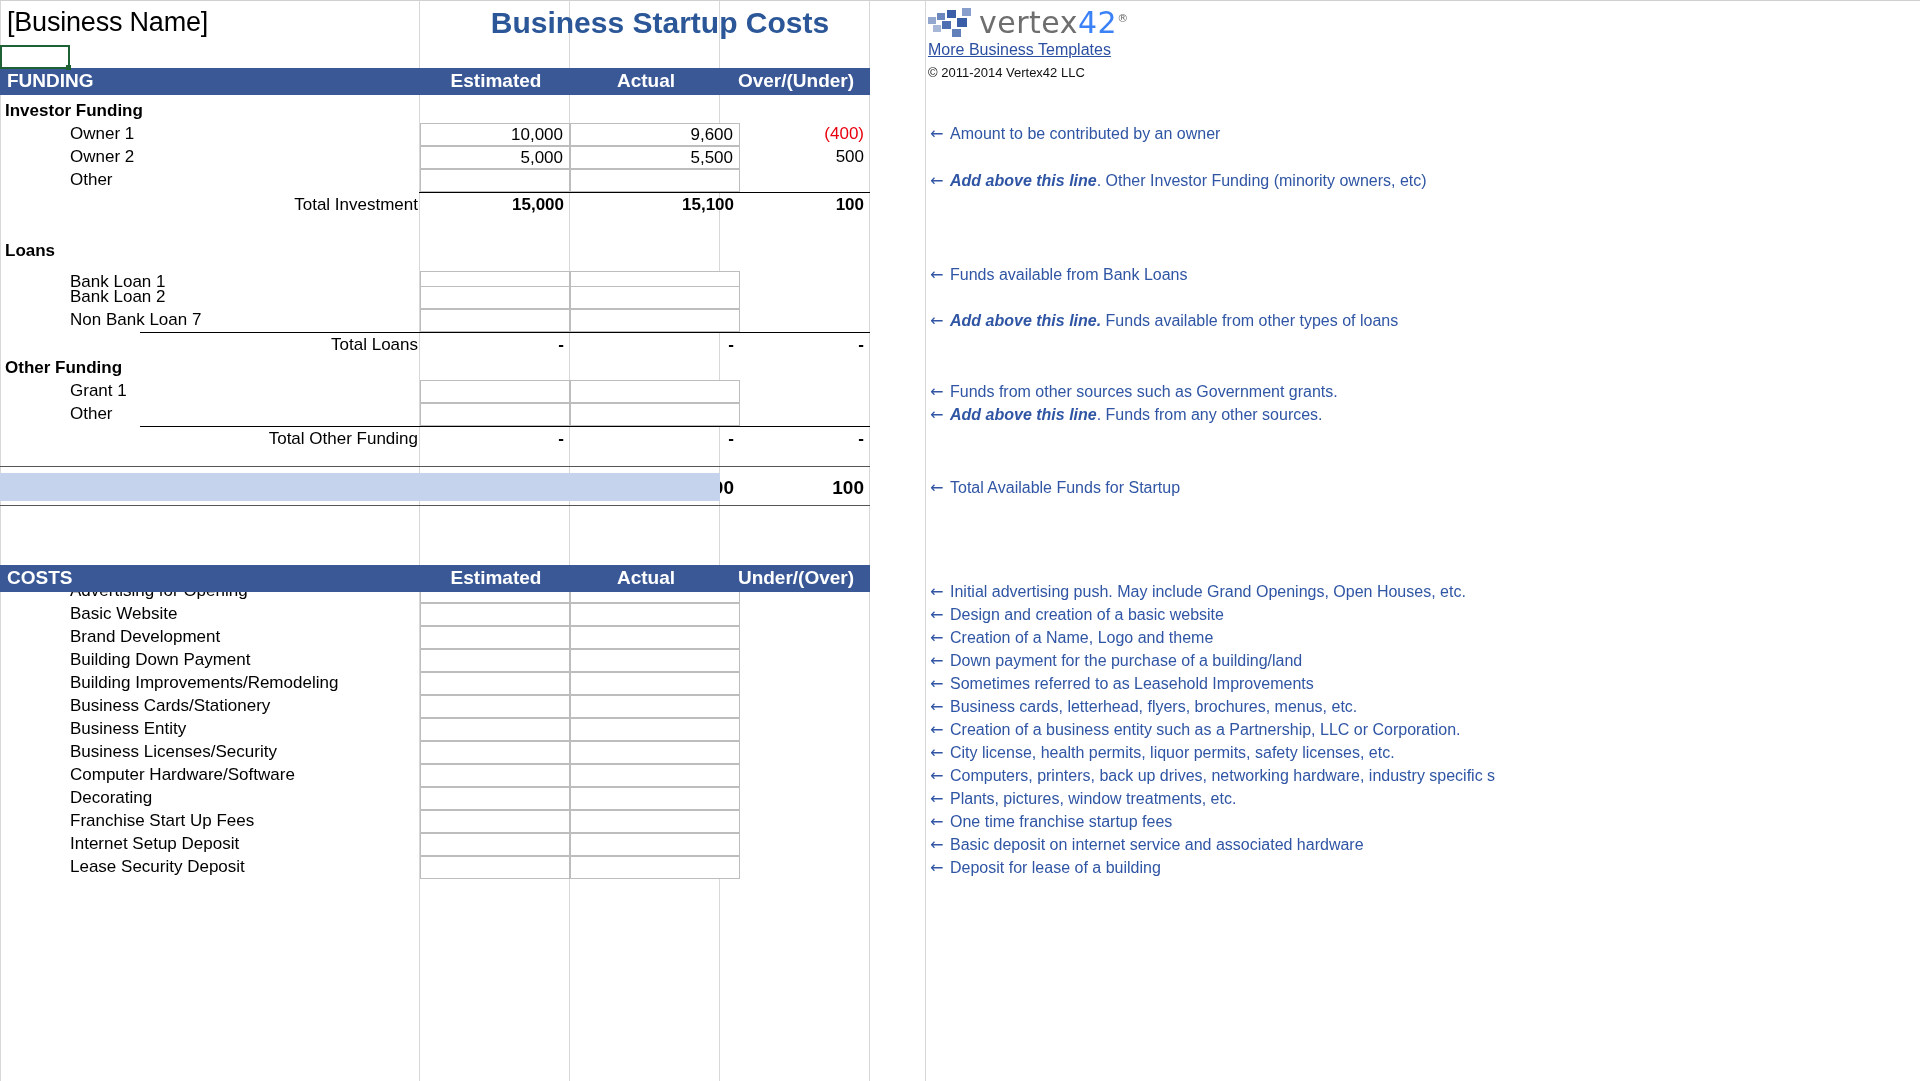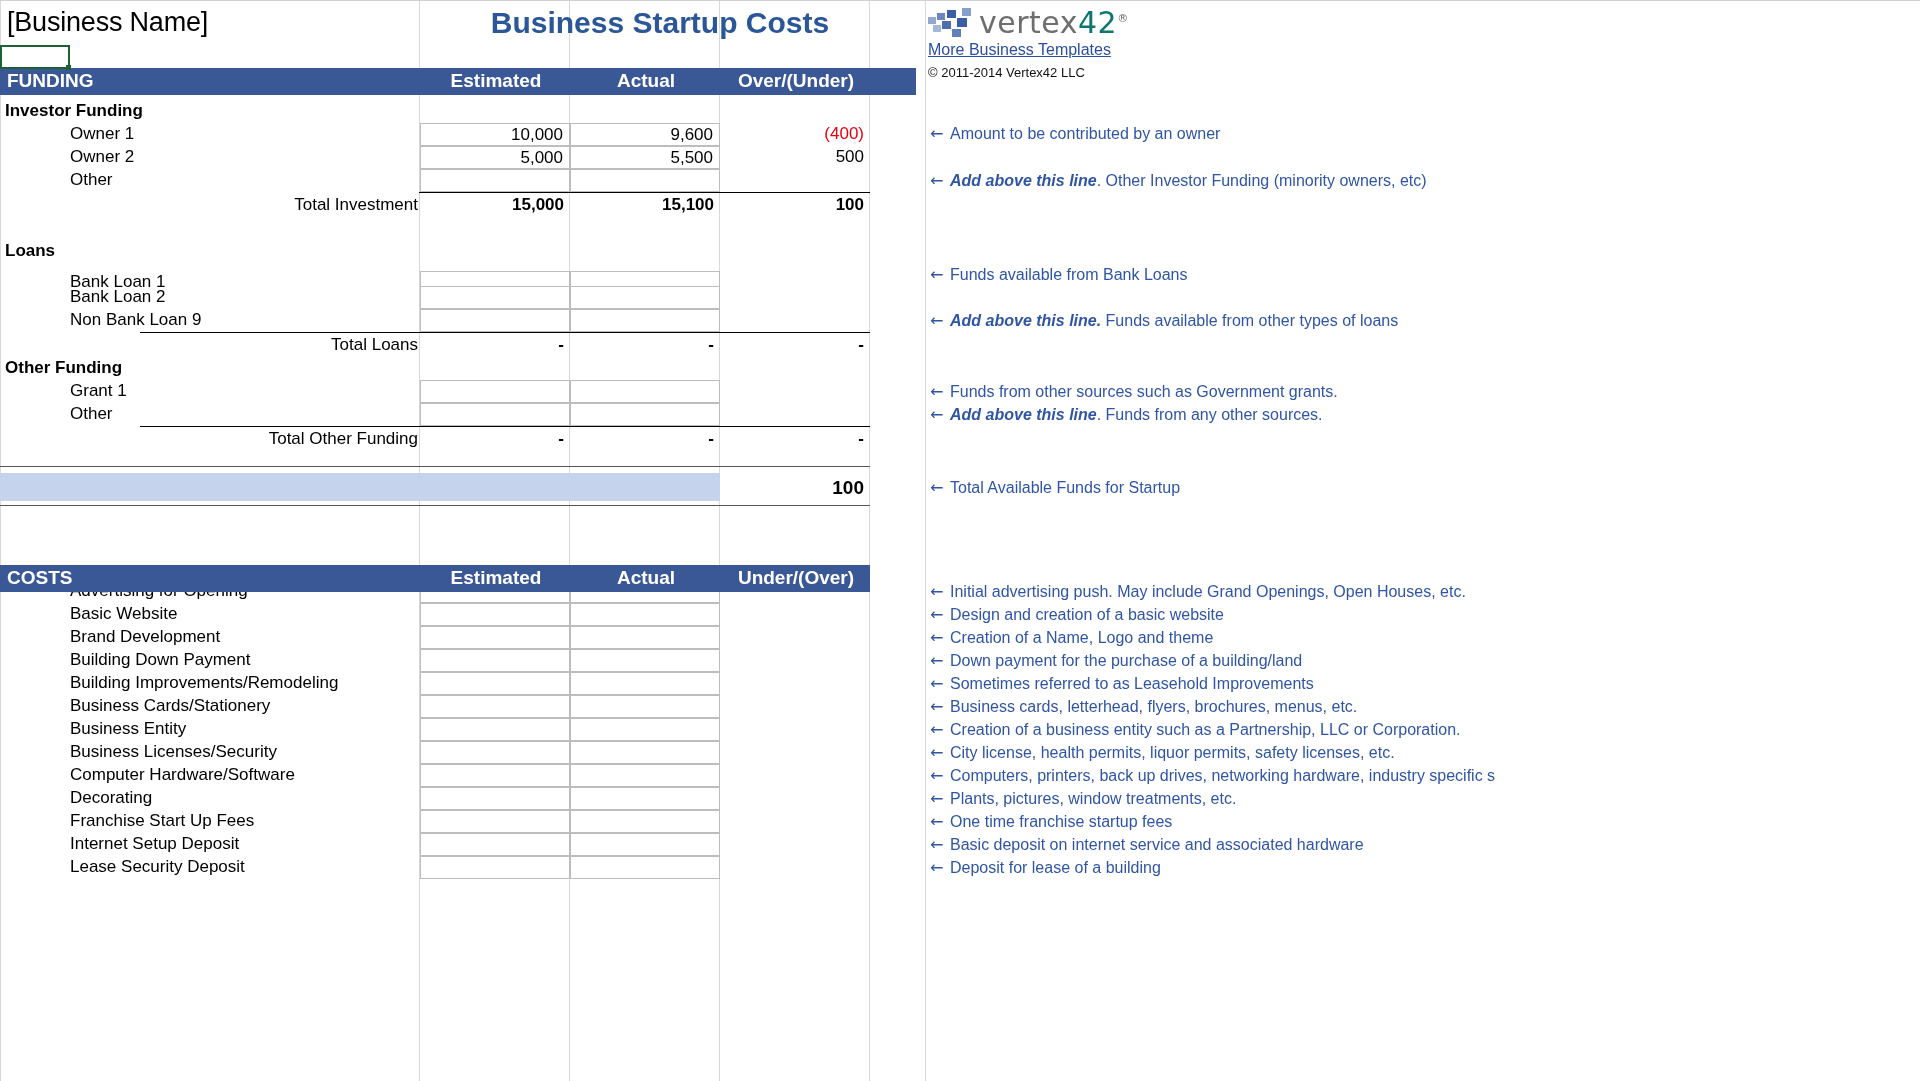--- a/index.html
+++ b/index.html
@@ -105,21 +105,21 @@
     background: #3a5fa8;
   }
   .brand-word {
     font-size: 30px;
     color: #6e6e6e;
     font-weight: normal;
     line-height: 30px;
     letter-spacing: 0.5px;
     font-family: "DejaVu Sans", sans-serif;
   }
-  .brand-word .num { color: #0f766e; }
+  .brand-word .num { color: #3b82f6; }
   .brand-reg {
     font-size: 11px;
     color: #6e6e6e;
     vertical-align: super;
   }
   .brand-link {
     display: block;
     margin-top: 3px;
     font-size: 16px;
     color: #2b4fa0;
@@ -200,21 +200,21 @@
     top: 0px;
     height: 23px;
     line-height: 22px;
     text-align: right;
     padding-right: 6px;
     box-sizing: border-box;
     font-size: 17px;
     white-space: nowrap;
   }
   .cell.est { left: 420px; width: 150px; }
-  .cell.act { left: 570px; width: 150px; }
+  .cell.act { left: 570px; width: 170px; }
   .cell.var { left: 720px; width: 150px; }
 
   .cell.inputbox {
     border: 1px solid #bdbdbd;
     background: #ffffff;
   }
   .cell.totalnum { font-weight: bold; border: none; }
   .cell.neg { color: #e8000d; }
 
   
@@ -291,21 +291,21 @@
         <i style="left:24px; top:21px; width:9px;  height:8px;  opacity:.8;"></i>
         <i style="left:29px; top:10px; width:10px; height:9px;"></i>
         <i style="left:34px; top:0px;  width:9px;  height:8px;  opacity:.6;"></i>
       </span>
       <span class="brand-word"><span>vertex</span><span class="num">42</span><span class="brand-reg">®</span></span>
     </div>
     <a class="brand-link">More Business Templates</a>
     <span class="brand-copy">© 2011-2014 Vertex42 LLC</span>
   </div>
 
-  <div class="sec-bar" id="funding-bar" style="top:68px; width:870px;padding-left:46px;">
+  <div class="sec-bar" id="funding-bar" style="top:68px; width:870px;">
     <span class="t-label">FUNDING</span>
     <span class="t-est">Estimated</span>
     <span class="t-act">Actual</span>
     <span class="t-var">Over/(Under)</span>
   </div>
 
   <div class="row" style="top:100px;">
     <span class="lbl group">Investor Funding</span>
   </div>
 
@@ -357,21 +357,21 @@
     <span class="arw">←</span><span>Funds available from Bank Loans</span>
   </div>
 
   <div class="row" style="top:286px;">
     <span class="lbl item">Bank Loan 2</span>
     <span class="cell est inputbox"></span>
     <span class="cell act inputbox"></span>
   </div>
 
   <div class="row" style="top:309px;">
-    <span class="lbl item">Non Bank Loan 9</span>
+    <span class="lbl item">Non Bank Loan 7</span>
     <span class="cell est inputbox"></span>
     <span class="cell act inputbox"></span>
   </div>
   <div class="note" style="top:310px;">
     <span class="arw">←</span><b>Add above this line.</b><span> Funds available from other types of loans</span>
   </div>
 
   <div class="totrule" style="left:140px; top:332px; width:730px;"></div>
   <div class="row" style="top:334px;">
     <span class="lbl total">Total Loans</span>

